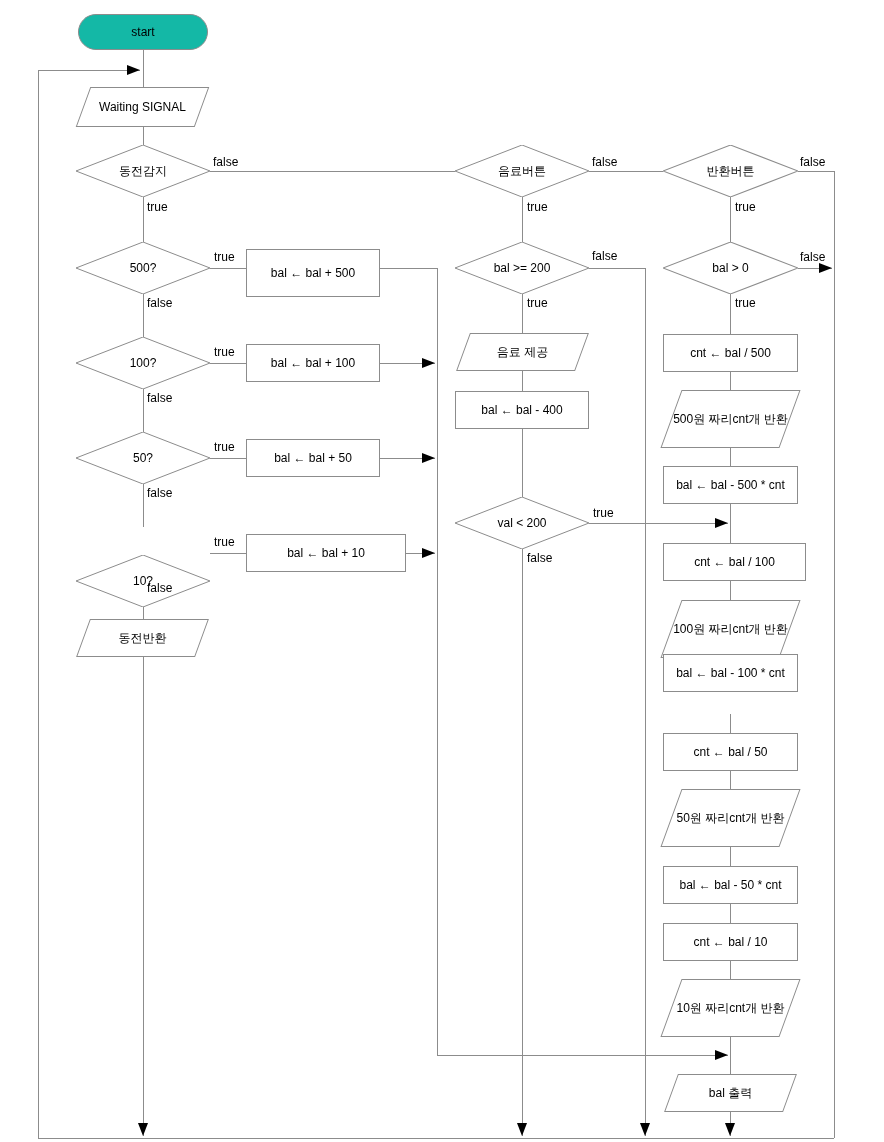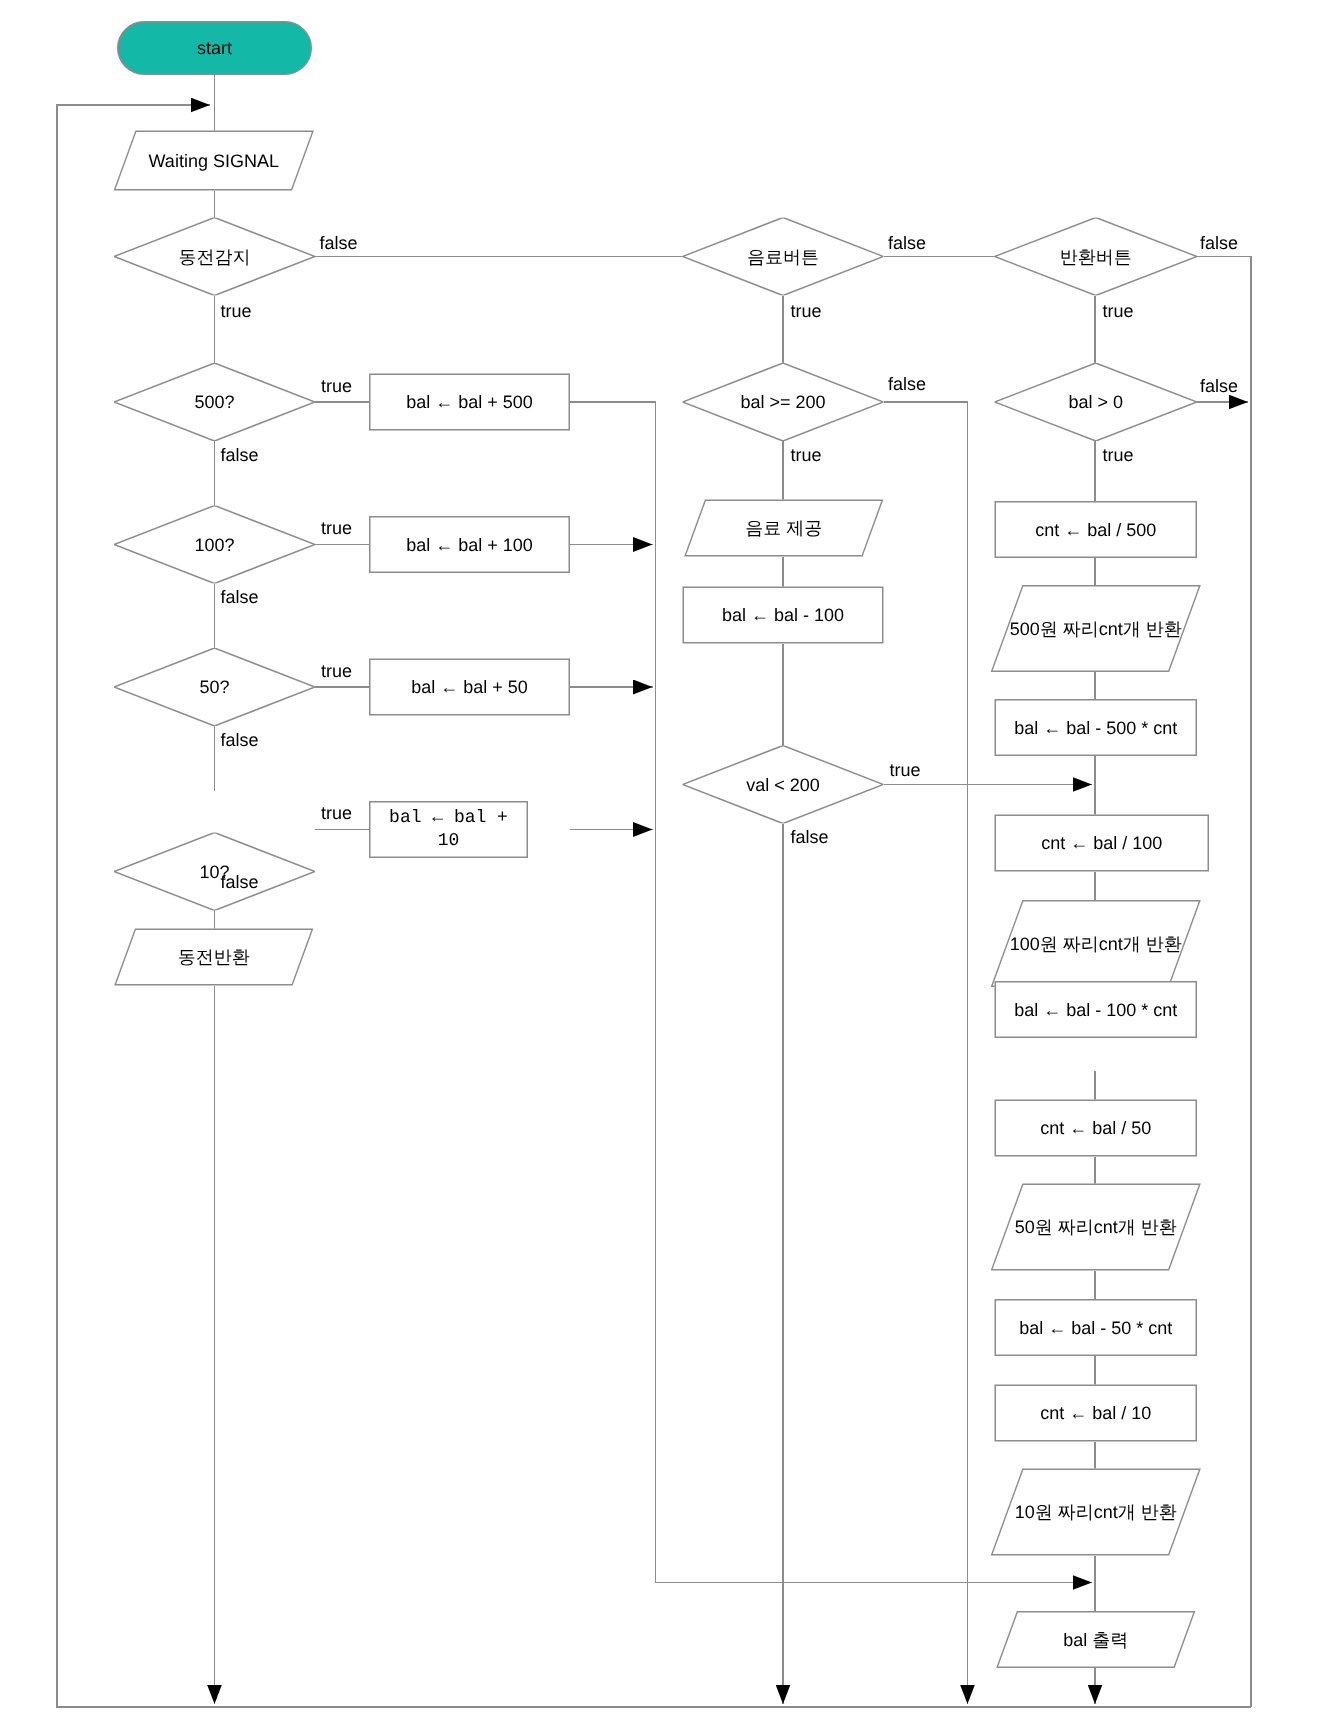--- a/index.html
+++ b/index.html
@@ -100,21 +100,21 @@
     <span class="lbl">동전감지</span>
   </div>
 
   <div class="node decision" style="left:76px;top:242px;width:134px;height:52px;">
     <svg viewBox="0 0 134 52" preserveAspectRatio="none">
       <polygon points="67,0 134,26 67,52 0,26" fill="#ffffff" stroke="#8c8c8c"></polygon>
       </svg>
     <span class="lbl">500?</span>
   </div>
 
-  <div class="node process" style="left:246px;top:249px;width:134px;height:38px;">
+  <div class="node process" style="left:246px;top:249px;width:134px;height:48px;">
     <span class="lbl">bal ← bal + 500</span>
   </div>
 
   <div class="node decision" style="left:76px;top:337px;width:134px;height:52px;">
     <svg viewBox="0 0 134 52" preserveAspectRatio="none">
       <polygon points="67,0 134,26 67,52 0,26" fill="#ffffff" stroke="#8c8c8c"></polygon>
       </svg>
     <span class="lbl">100?</span>
   </div>
 
@@ -133,21 +133,21 @@
     <span class="lbl">bal ← bal + 50</span>
   </div>
 
   <div class="node decision" style="left:76px;top:555px;width:134px;height:52px;">
     <svg viewBox="0 0 134 52" preserveAspectRatio="none">
       <polygon points="67,0 134,26 67,52 0,26" fill="#ffffff" stroke="#8c8c8c"></polygon>
       </svg>
     <span class="lbl">10?</span>
   </div>
 
-  <div class="node process" style="left:246px;top:534px;width:106px;height:38px;font-family:Liberation Mono, monospace;">
+  <div class="node process" style="left:246px;top:534px;width:160px;height:38px;">
     <span class="lbl">bal ← bal + 10</span>
   </div>
 
   <div class="node io" style="left:75px;top:619px;width:135px;height:38px;">
     <span class="io-bg"></span>
     <span class="lbl">동전반환</span>
   </div>
 
   <div class="node decision" style="left:455px;top:145px;width:134px;height:52px;">
     <svg viewBox="0 0 134 52" preserveAspectRatio="none">
@@ -162,21 +162,21 @@
       </svg>
     <span class="lbl">bal &gt;= 200</span>
   </div>
 
   <div class="node io" style="left:455px;top:333px;width:135px;height:38px;">
     <span class="io-bg"></span>
     <span class="lbl">음료 제공</span>
   </div>
 
   <div class="node process" style="left:455px;top:391px;width:134px;height:38px;">
-    <span class="lbl">bal ← bal - 100</span>
+    <span class="lbl">bal ← bal - 400</span>
   </div>
 
   <div class="node decision" style="left:455px;top:497px;width:134px;height:52px;">
     <svg viewBox="0 0 134 52" preserveAspectRatio="none">
       <polygon points="67,0 134,26 67,52 0,26" fill="#ffffff" stroke="#8c8c8c"></polygon>
       </svg>
     <span class="lbl">val &lt; 200</span>
   </div>
 
   <div class="node decision" style="left:663px;top:145px;width:135px;height:52px;">

